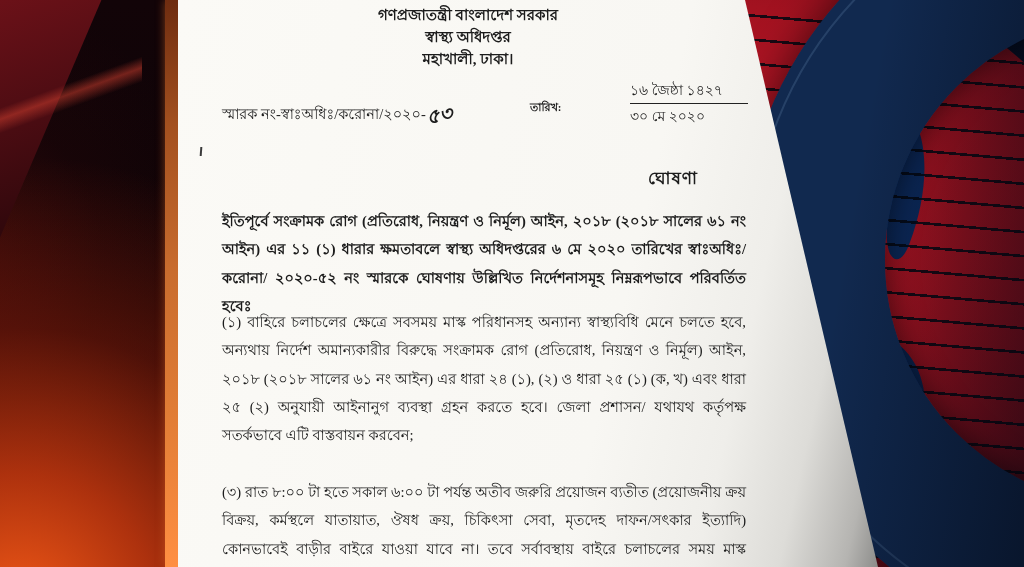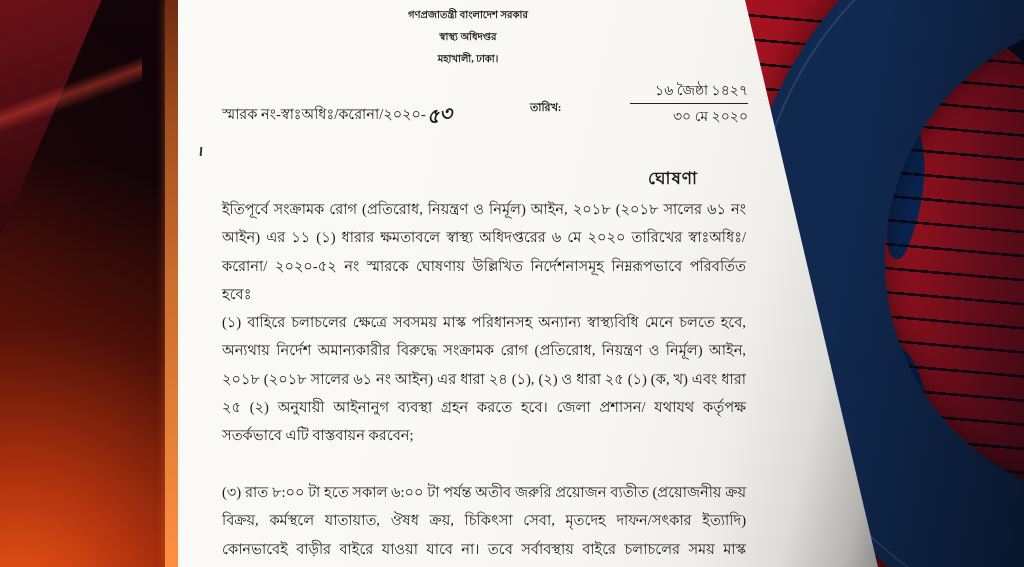--- a/index.html
+++ b/index.html
@@ -60,31 +60,31 @@
     background:linear-gradient(100deg, rgba(2,6,16,0) 55%, rgba(2,6,16,0.55) 100%);
   }
 
   
   .paper{
     position:absolute;left:178px;top:0;width:700px;height:567px;z-index:5;
     clip-path:polygon(0 0, 81% 0, 100% 100%, 0 100%);
     background:linear-gradient(103deg,#fbfaf6 0%,#f8f7f3 62%,#efeeea 78%,#dddcd8 88%,#b5b4b1 96%,#8c8c8a 100%);
     color:#1c1c1c;
   }
-  .doc-header{position:absolute;left:60px;top:4px;width:460px;text-align:center;font-size:10px;line-height:22px;font-weight:bold;}
+  .doc-header{position:absolute;left:60px;top:4px;width:460px;text-align:center;font-size:15px;line-height:22px;font-weight:bold;}
   .memo-line{position:absolute;left:44px;top:97px;font-size:14.5px;white-space:nowrap;}
   .memo-hand{display:inline-block;font-size:20px;font-weight:bold;transform:rotate(-10deg) translateY(3px);font-style:italic;}
   .date-label{position:absolute;left:352px;top:99px;font-size:11px;font-weight:bold;}
-  .date-stack{position:absolute;left:452px;top:80px;width:118px;text-align:right;font-size:14px;line-height:21px;}
+  .date-stack{position:absolute;left:452px;top:80px;width:118px;text-align:left;font-size:14px;line-height:21px;}
   .date-top{border-bottom:1.5px solid #222;padding-bottom:2px;}
   .date-bottom{padding-top:2px;}
   .stray-mark{position:absolute;left:22px;top:147px;width:2px;height:9px;background:#3a3a3a;transform:rotate(4deg);}
   .doc-title{position:absolute;left:60px;top:165px;width:460px;text-align:right;font-size:17px;font-weight:bold;letter-spacing:1px;}
   .doc-par{position:absolute;left:44px;width:524px;font-size:14.6px;line-height:28.3px;text-align:justify;}
-  .par-0{top:195px;}
+  .par-0{top:207px;font-weight:bold;}
   .par-1{top:308px;}
   .par-2{top:422px;}
   .par-3{top:478px;}
 </style>
 </head>
 <body>
 
 <div class="stage">
 
   <div class="bg-left">

